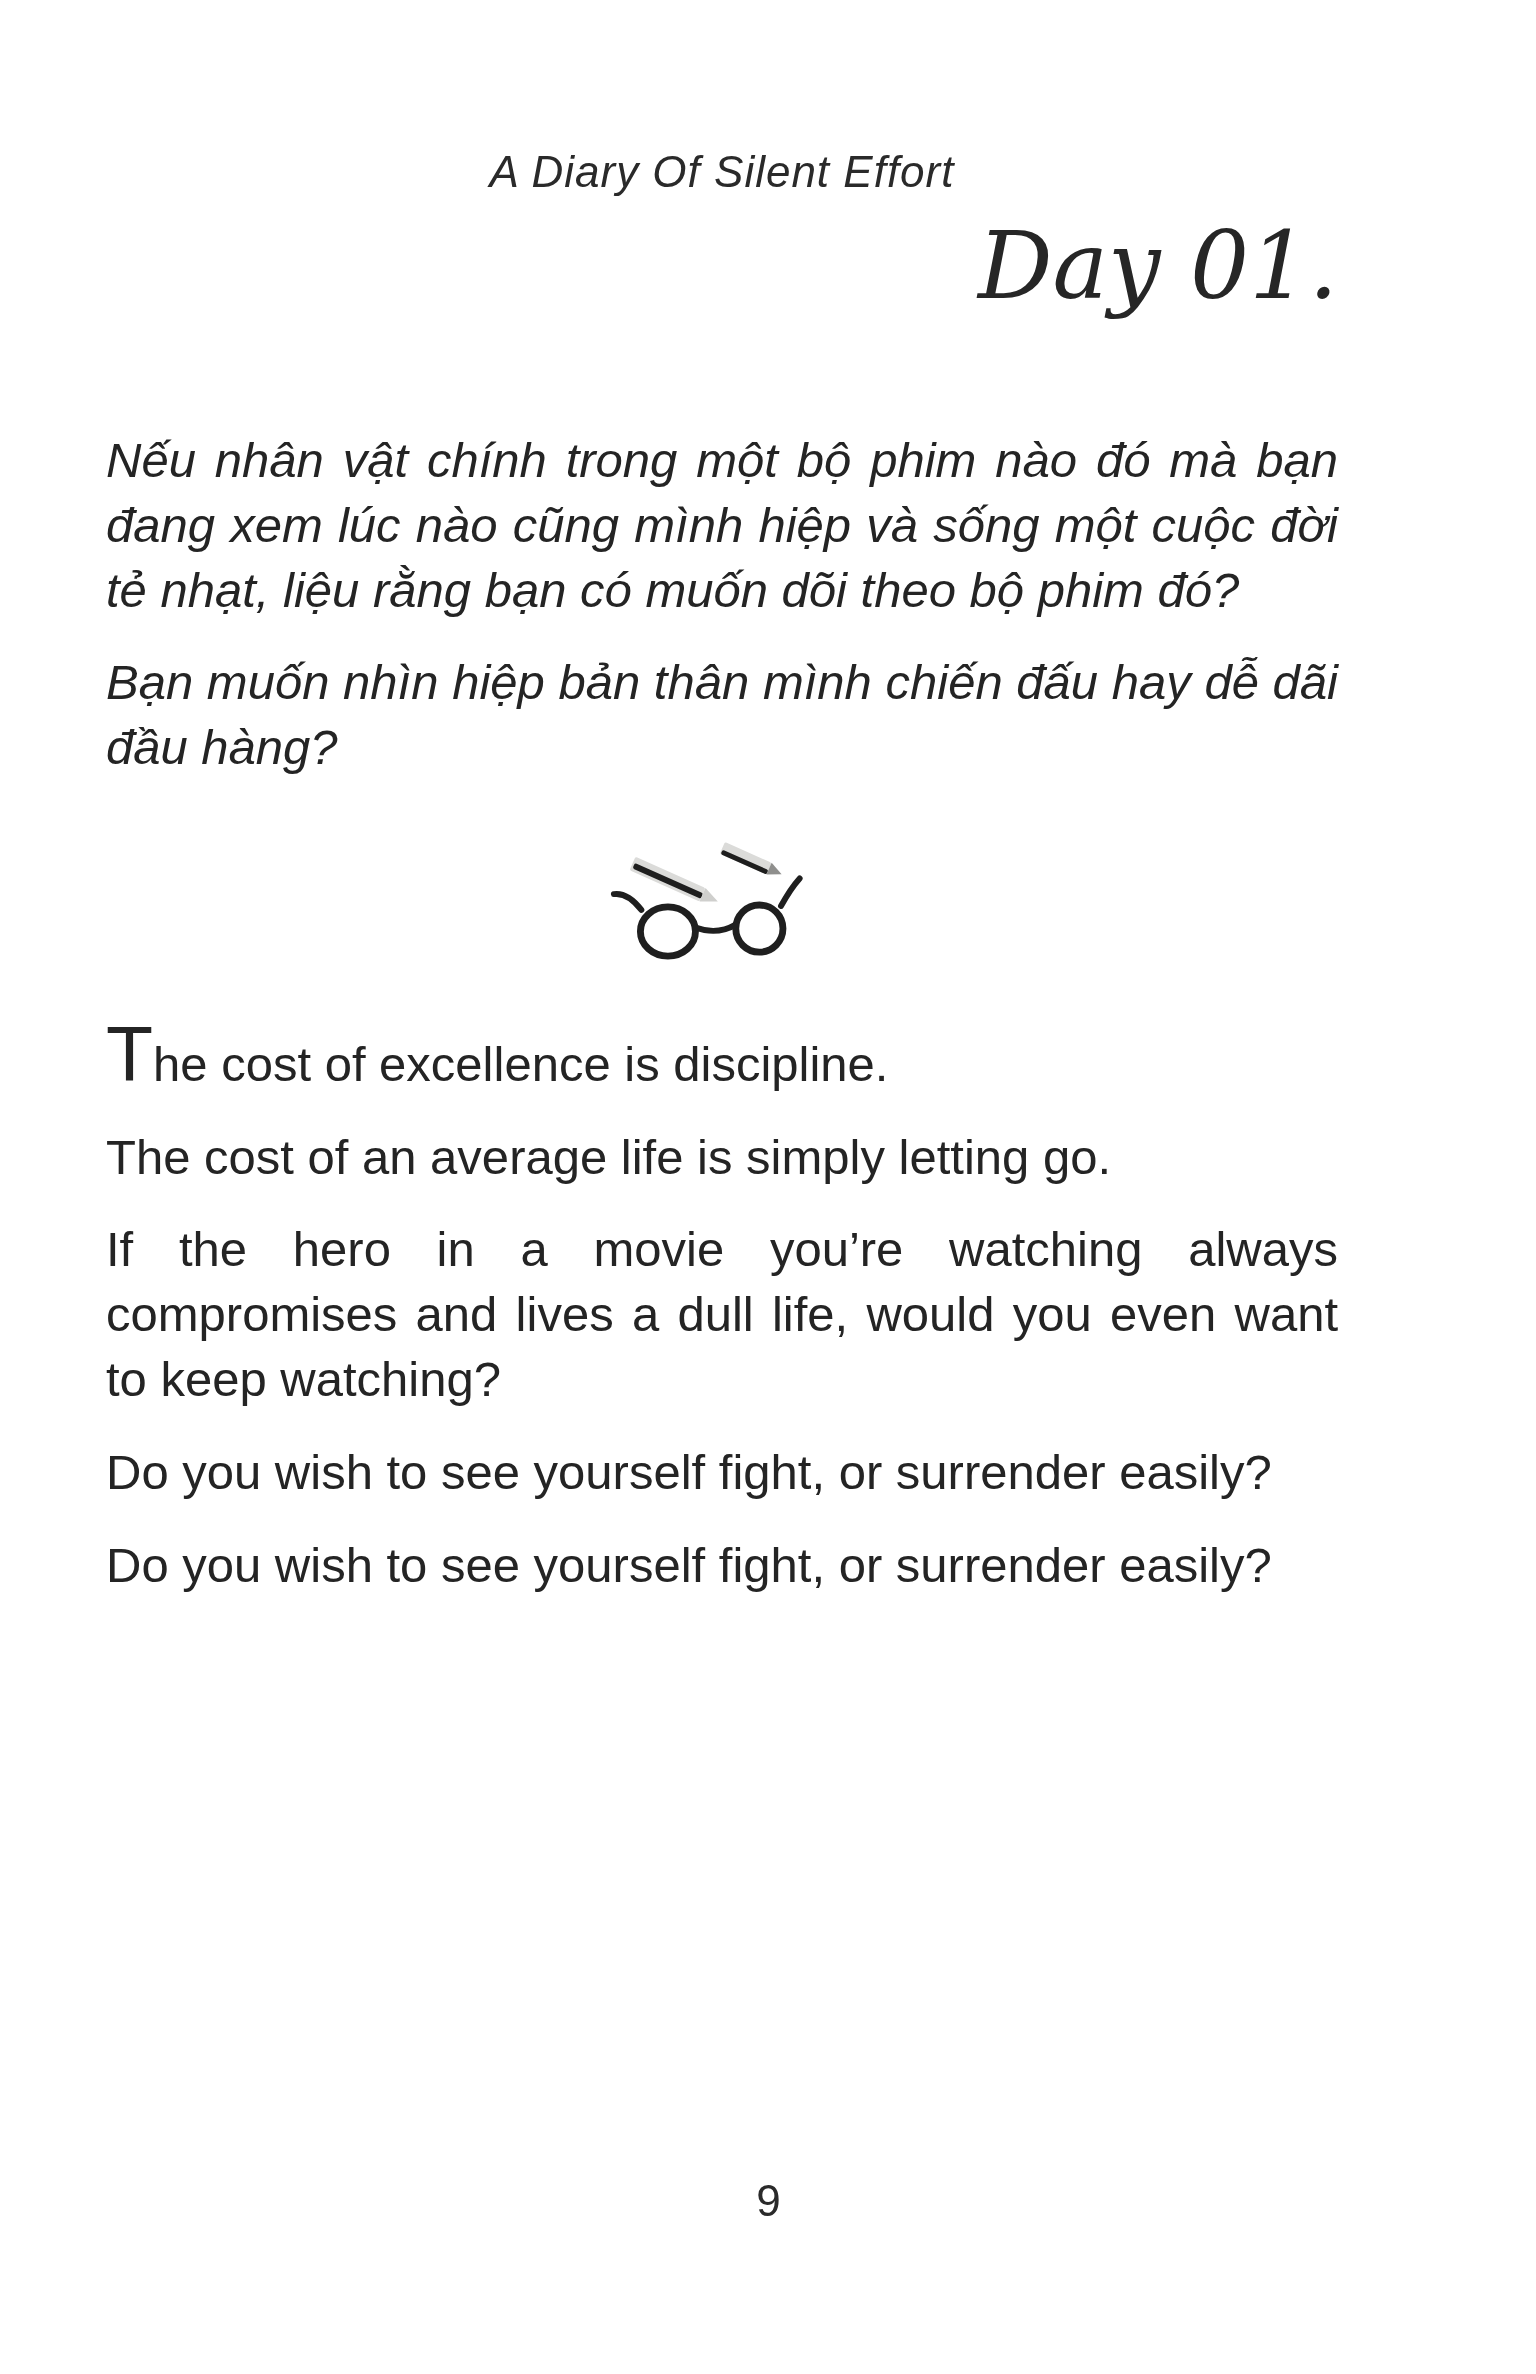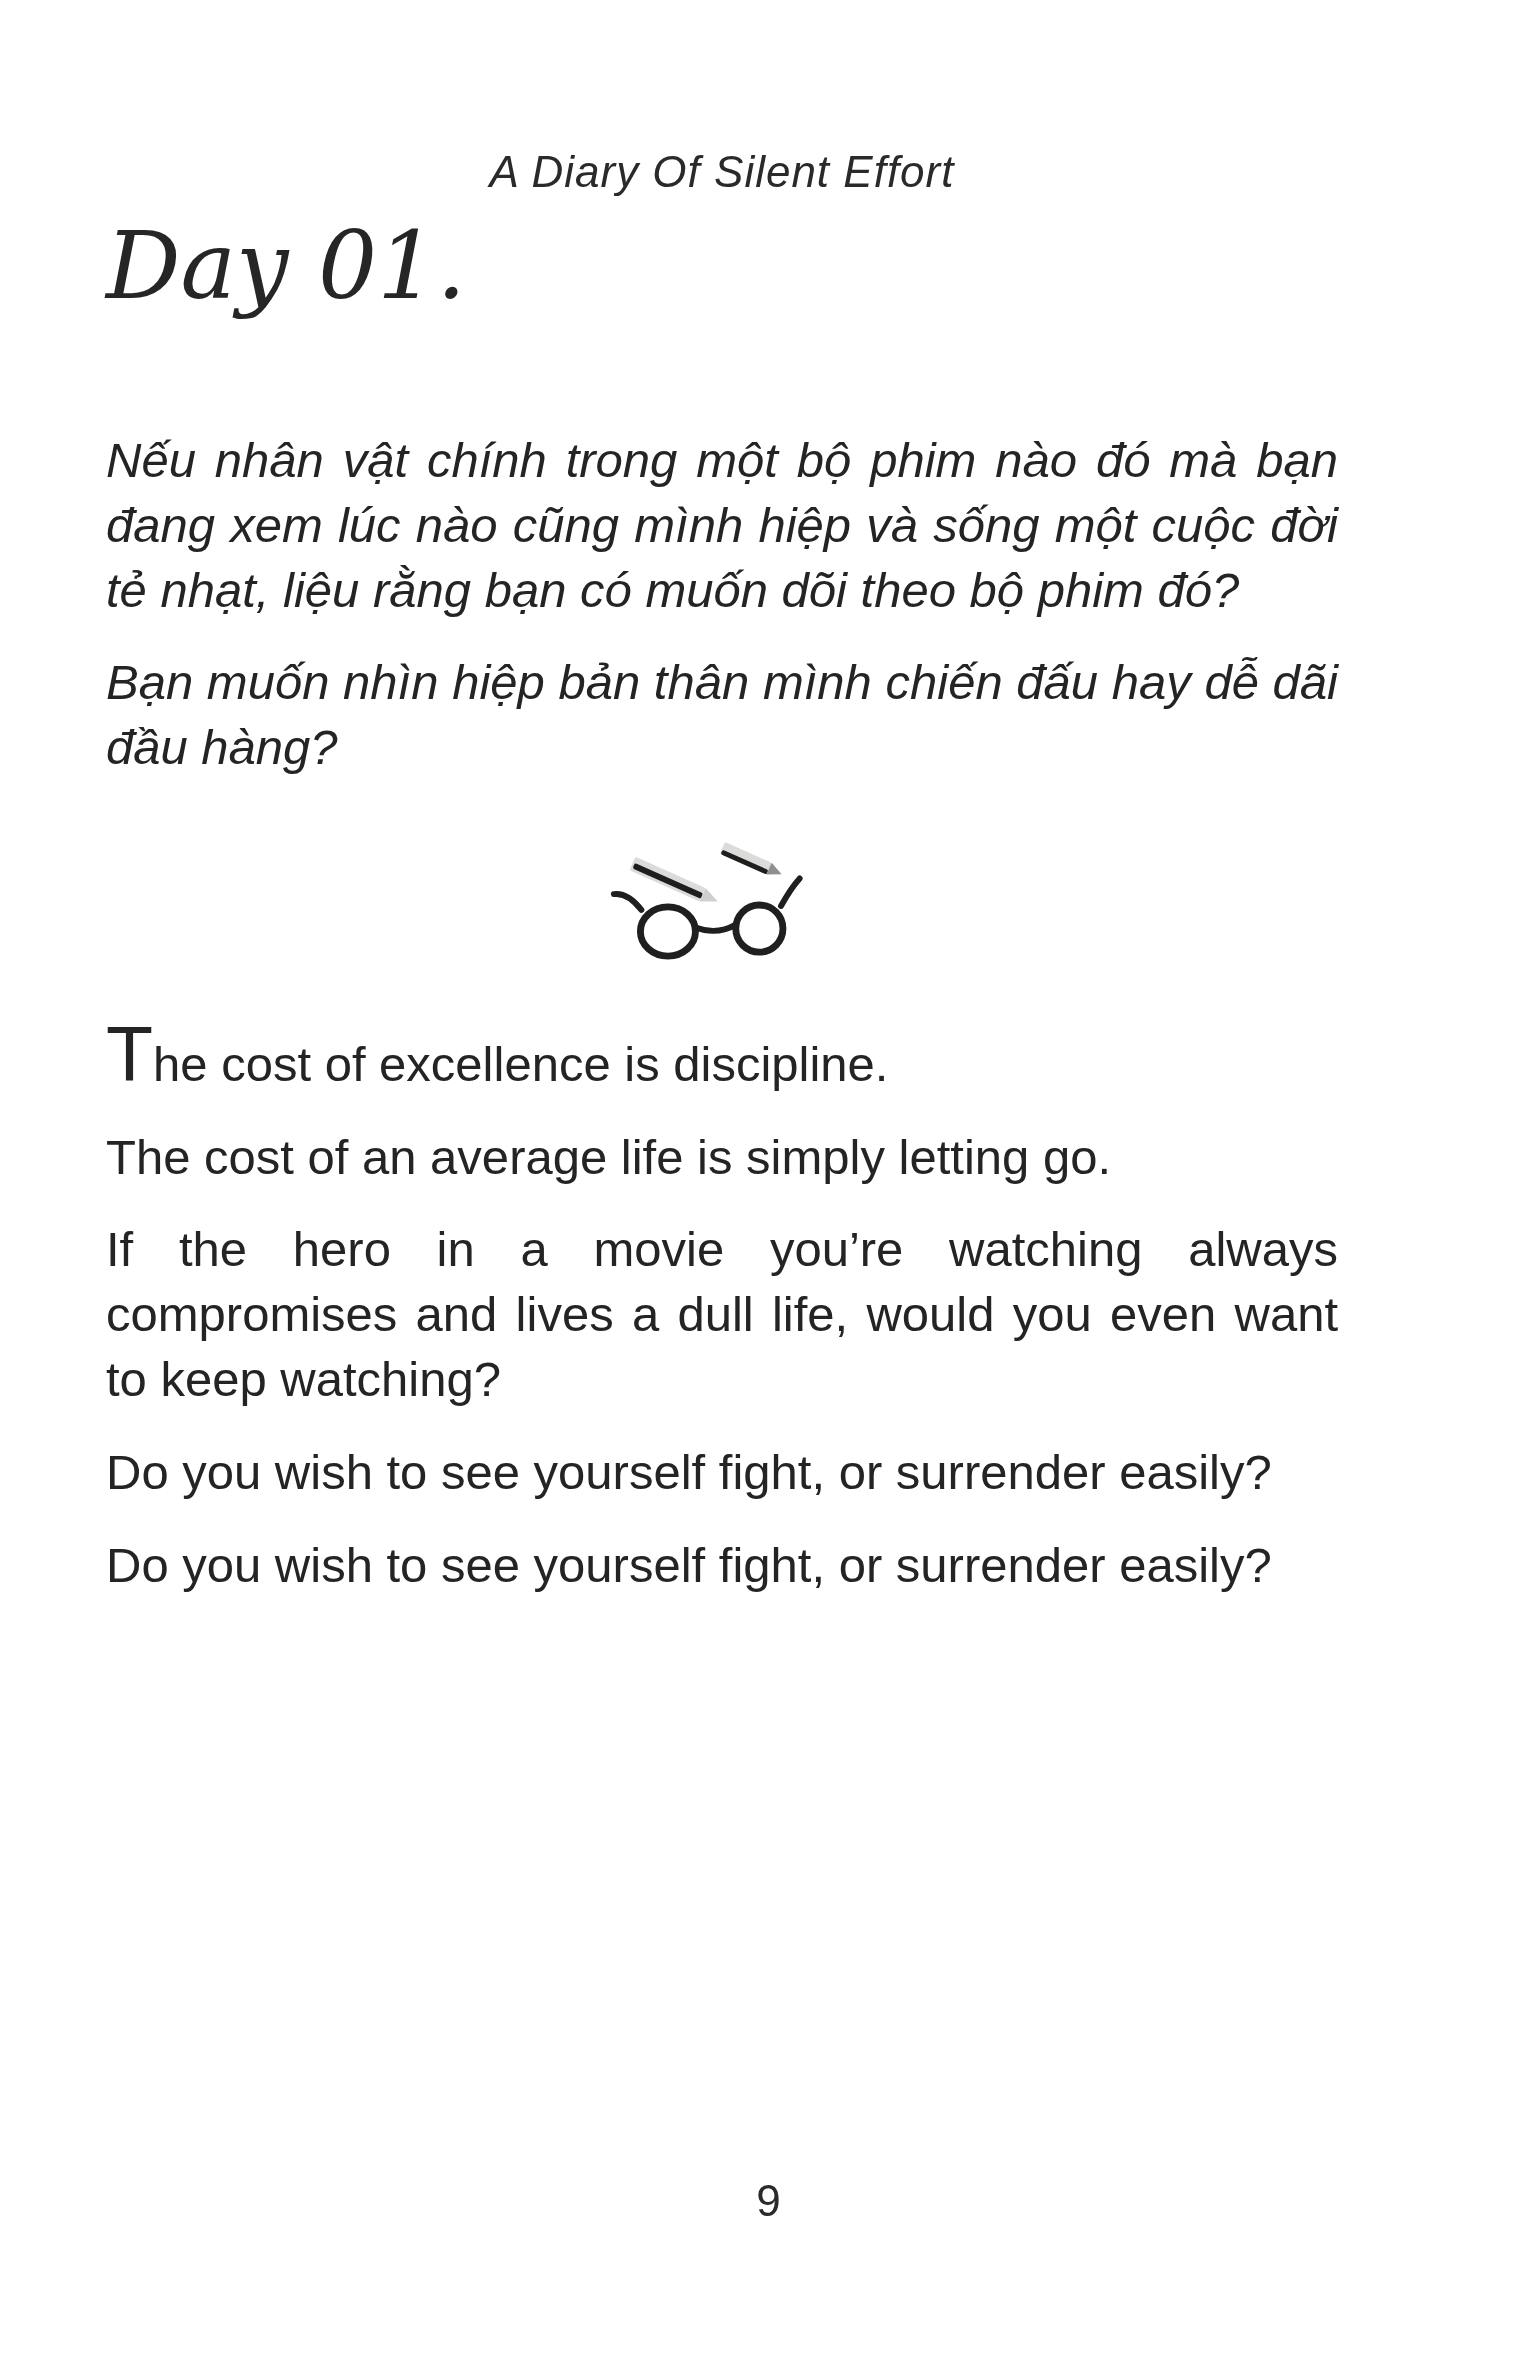--- a/index.html
+++ b/index.html
@@ -25,21 +25,21 @@
   }
   .book-title{
     text-align:center;
     font-style:italic;
     font-size:44px;
     line-height:1.2;
     letter-spacing:1px;
     color:#2a2a2a;
   }
   .day-title{
-    text-align:left;
+    text-align:right;
     font-family:"DejaVu Serif",serif;
     font-style:italic;
     font-size:93px;
     line-height:1.15;
     margin-top:13.8px;
     color:#262626;
   }
   .section{display:block;}
   .section.vietnamese{margin-top:108px;font-style:italic;}
   .section.english{margin-top:0;}

